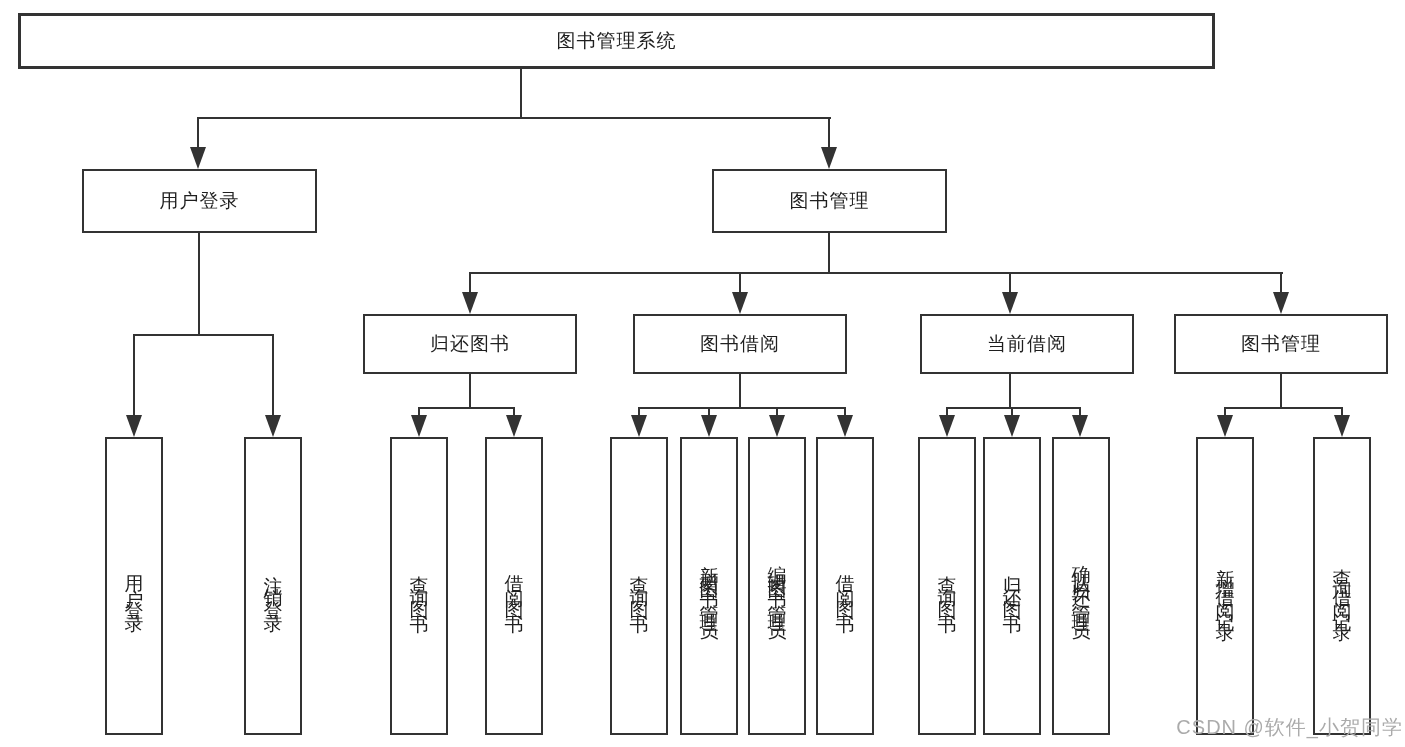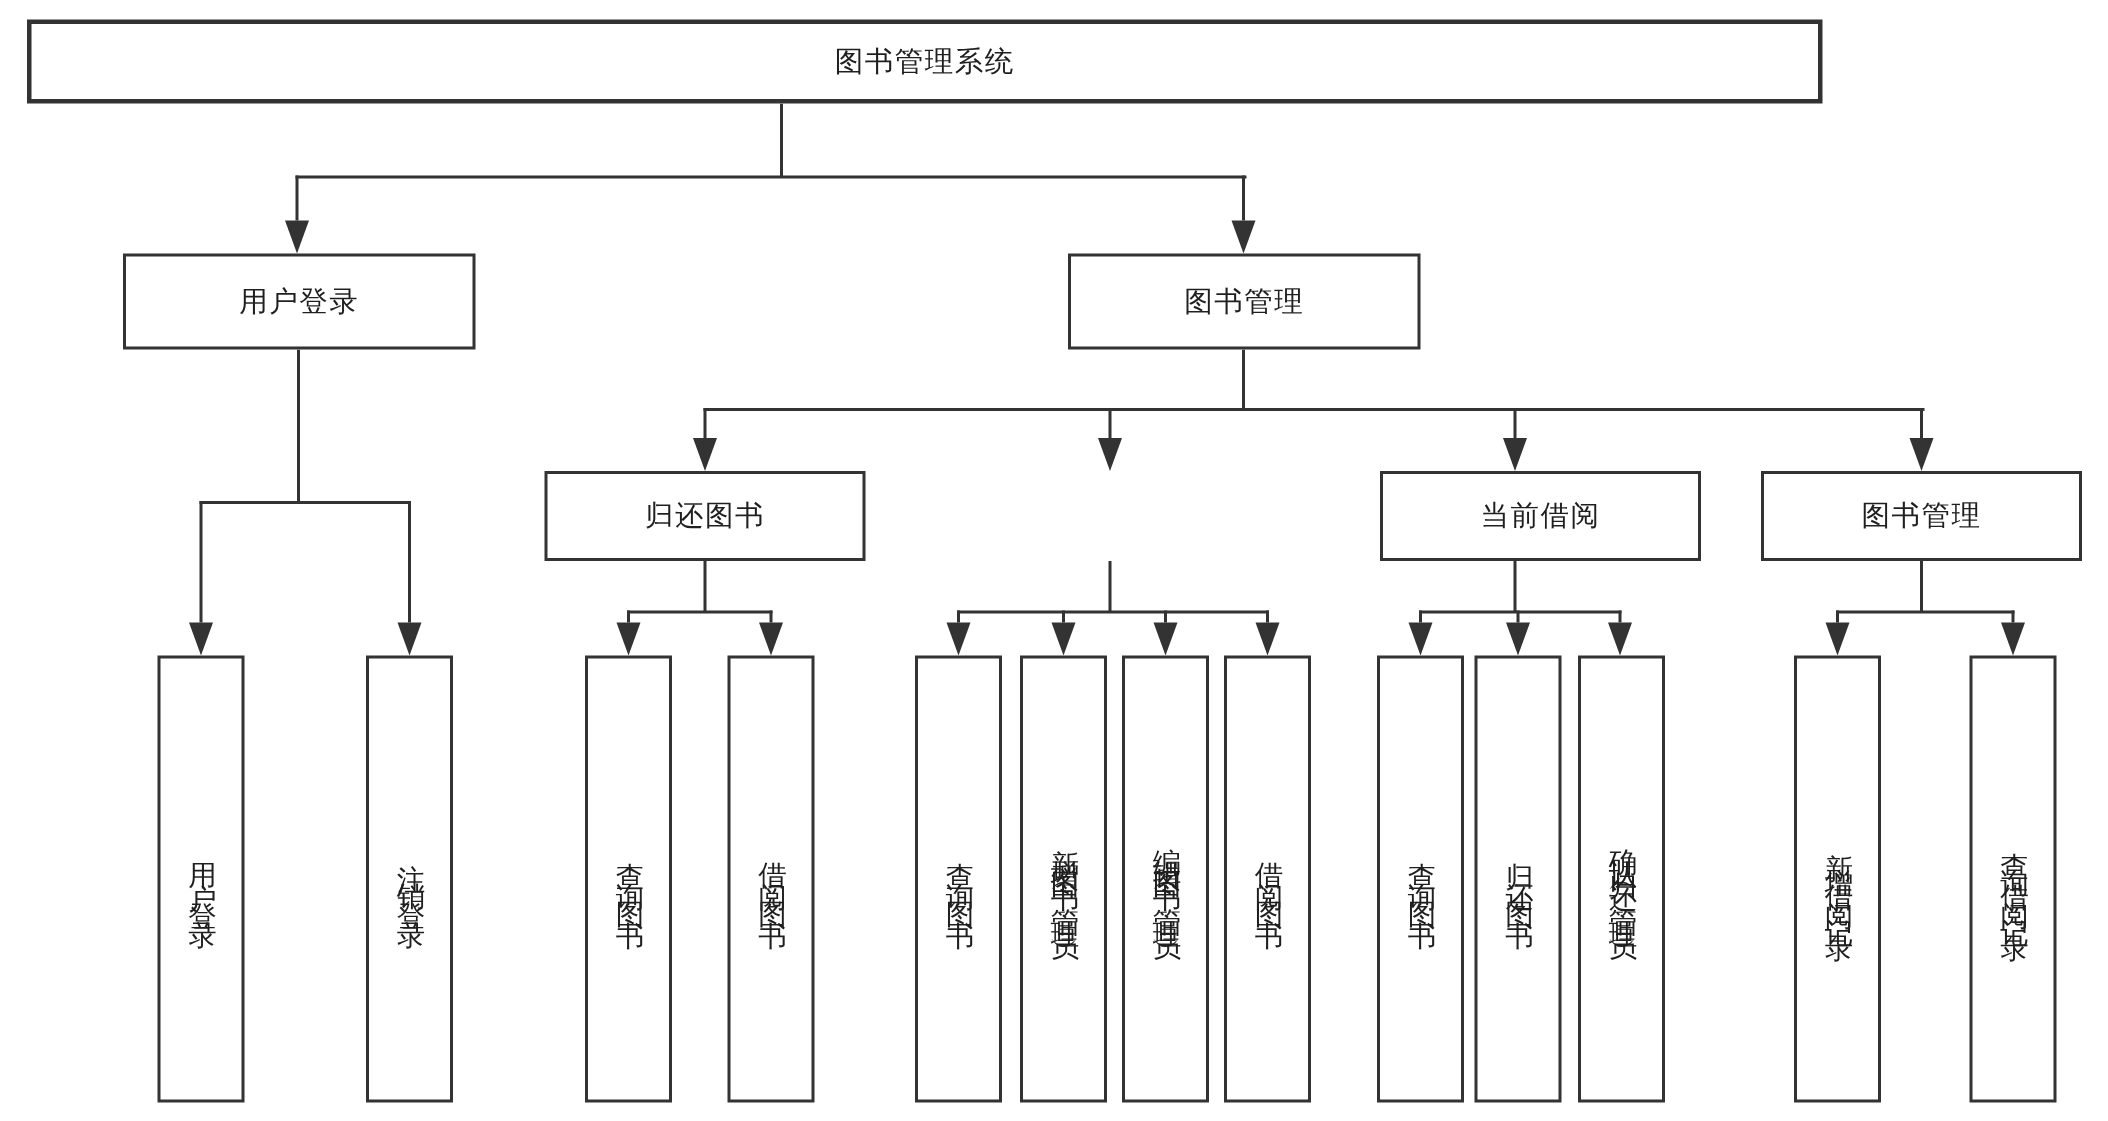--- a/index.html
+++ b/index.html
@@ -122,20 +122,23 @@
   <i class="vl" style="left:739px;  top:272px; height:20px;"></i>
   <i class="ar" style="left:732px;  top:292px;"></i>
   <i class="vl" style="left:1009px; top:272px; height:20px;"></i>
   <i class="ar" style="left:1002px; top:292px;"></i>
   <i class="vl" style="left:1280px; top:272px; height:20px;"></i>
   <i class="ar" style="left:1273px; top:292px;"></i>
 
   <div class="box" style="left:363px; top:314px; width:214px; height:60px;">
     <span>归还图书</span>
   </div>
+  <div class="box" style="left:633px; top:314px; width:214px; height:60px;">
+    <span>图书借阅</span>
+  </div>
   <div class="box" style="left:903px; top:314px; width:214px; height:60px;margin-left:17px;">
     <span>当前借阅</span>
   </div>
   <div class="box" style="left:1174px; top:314px; width:214px; height:60px;">
     <span>图书管理</span>
   </div>
 
   <i class="vl" style="left:469px; top:374px; height:34px;"></i>
   <i class="hl" style="left:418px; top:407px; width:97px;"></i>
   <i class="vl" style="left:418px; top:407px; height:8px;"></i>
@@ -207,14 +210,15 @@
     <span class="tight">确认归还（管理员）</span>
   </div>
 
   <div class="leaf" style="left:1196px;">
     <span class="mid">新增借阅记录</span>
   </div>
   <div class="leaf" style="left:1313px;">
     <span class="mid">查询借阅记录</span>
   </div>
 
+  <div class="watermark">CSDN @软件_小贺同学</div>
 
 </div>
 
 </body></html>

